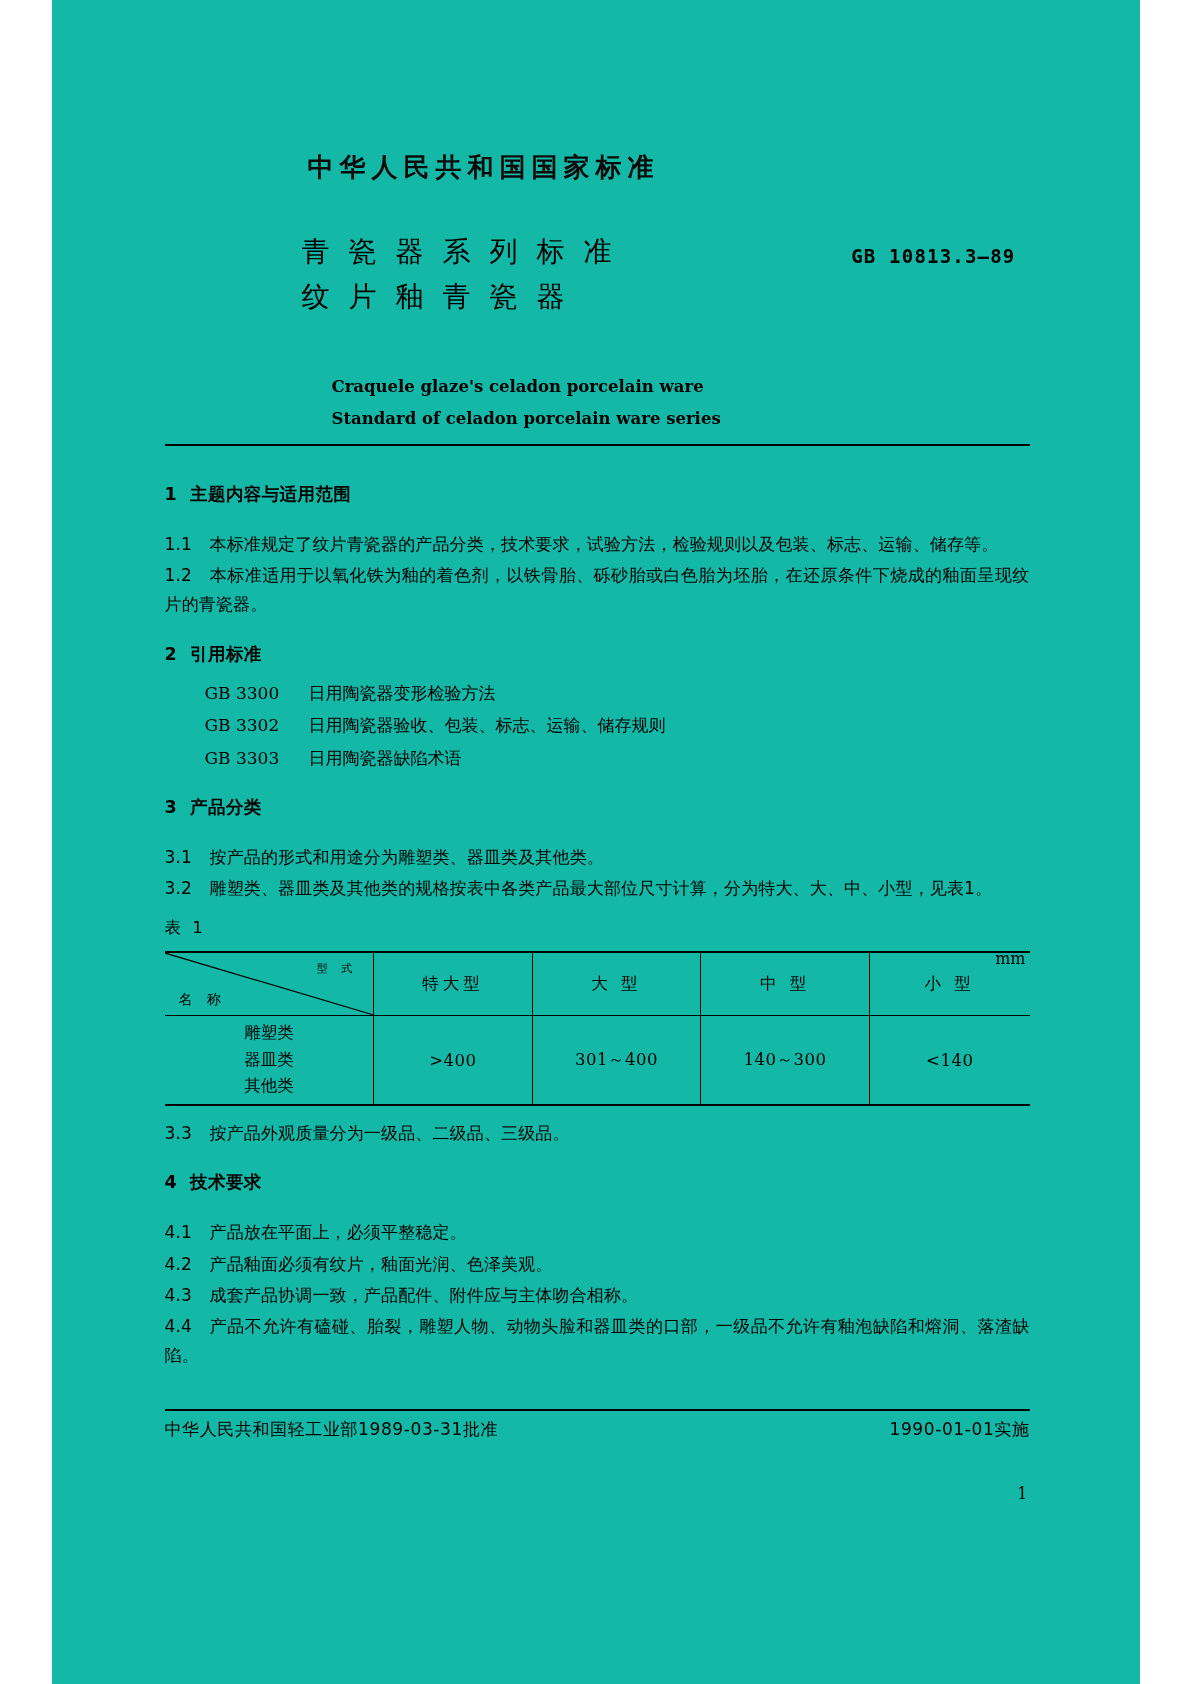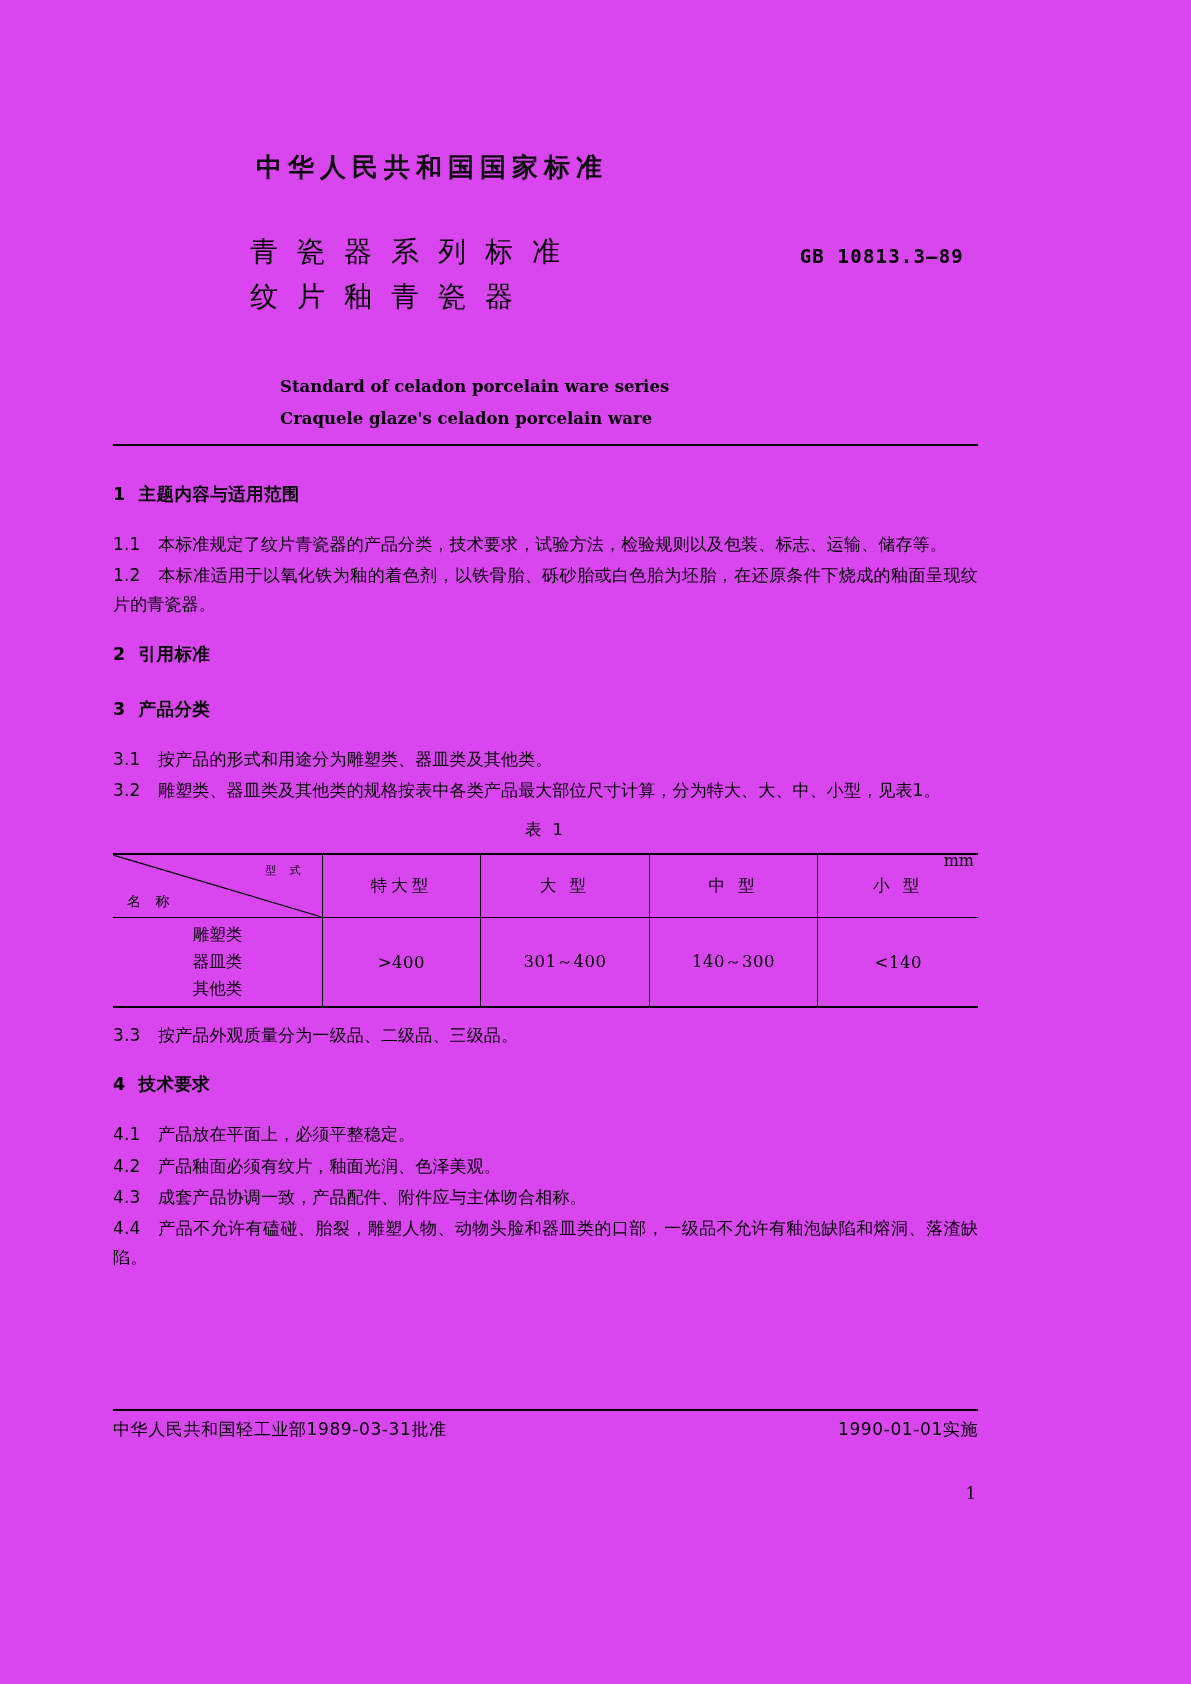--- a/index.html
+++ b/index.html
@@ -6,24 +6,24 @@
     margin: 0;
     padding: 0;
     background: #ffffff;
   }
   body {
     font-family: "DejaVu Sans", "Liberation Sans", sans-serif;
     color: #000000;
   }
   .page {
     position: relative;
-    width: 1191px;
+    width: 1088px;
     height: 1684px;
     margin: 0 auto;
-    background: #d946ef;
+    background: #14b8a6;
     overflow: hidden;
   }
   .inner {
     position: absolute;
     left: 113px;
     top: 0;
     width: 865px;
     height: 1684px;
   }
 
@@ -130,21 +130,20 @@
     width: 104px;
   }
 
   
   .table-wrap { margin-top: 14px; }
   .table-cap-row {
     position: relative;
     height: 26px;
   }
   .table-cap {
-    text-align: center;
     font-size: 16.5px;
     letter-spacing: 3px;
   }
   .table-unit {
     position: absolute;
     right: 4px;
     top: 0;
     font-family: "DejaVu Serif", "Liberation Serif", serif;
     font-size: 16px;
     margin-top: 32px;
@@ -253,22 +252,22 @@
 
       <div class="title-row">
         <div class="main-titles">
           <div class="main-title">青瓷器系列标准</div>
           <div class="main-title">纹片釉青瓷器</div>
         </div>
         <div class="std-no">GB 10813.3—89</div>
       </div>
 
       <div class="eng-titles">
+        <div class="eng-title">Craquele glaze's celadon porcelain ware</div>
         <div class="eng-title">Standard of celadon porcelain ware series</div>
-        <div class="eng-title">Craquele glaze's celadon porcelain ware</div>
       </div>
     </div>
 
     <div class="rule-top"></div>
 
     <div class="body-zone">
 
       <div class="h2">
         <span class="num">1</span><span>主题内容与适用范围</span>
       </div>
@@ -277,20 +276,31 @@
         <span class="num">1.1</span><span>本标准规定了纹片青瓷器的产品分类，技术要求，试验方法，检验规则以及包装、标志、运输、储存等。</span>
       </p>
       <p class="para">
         <span class="num">1.2</span><span>本标准适用于以氧化铁为釉的着色剂，以铁骨胎、砾砂胎或白色胎为坯胎，在还原条件下烧成的釉面呈现纹片的青瓷器。</span>
       </p>
 
       <div class="gap-md"></div>
 
       <div class="h2">
         <span class="num">2</span><span>引用标准</span>
+      </div>
+      <div class="ref-list">
+        <div class="ref-item">
+          <span class="ref-code">GB 3300</span><span>日用陶瓷器变形检验方法</span>
+        </div>
+        <div class="ref-item">
+          <span class="ref-code">GB 3302</span><span>日用陶瓷器验收、包装、标志、运输、储存规则</span>
+        </div>
+        <div class="ref-item">
+          <span class="ref-code">GB 3303</span><span>日用陶瓷器缺陷术语</span>
+        </div>
       </div>
 
       <div class="gap-md"></div>
 
       <div class="h2">
         <span class="num">3</span><span>产品分类</span>
       </div>
       <div class="gap-sm"></div>
       <p class="para">
         <span class="num">3.1</span><span>按产品的形式和用途分为雕塑类、器皿类及其他类。</span>

